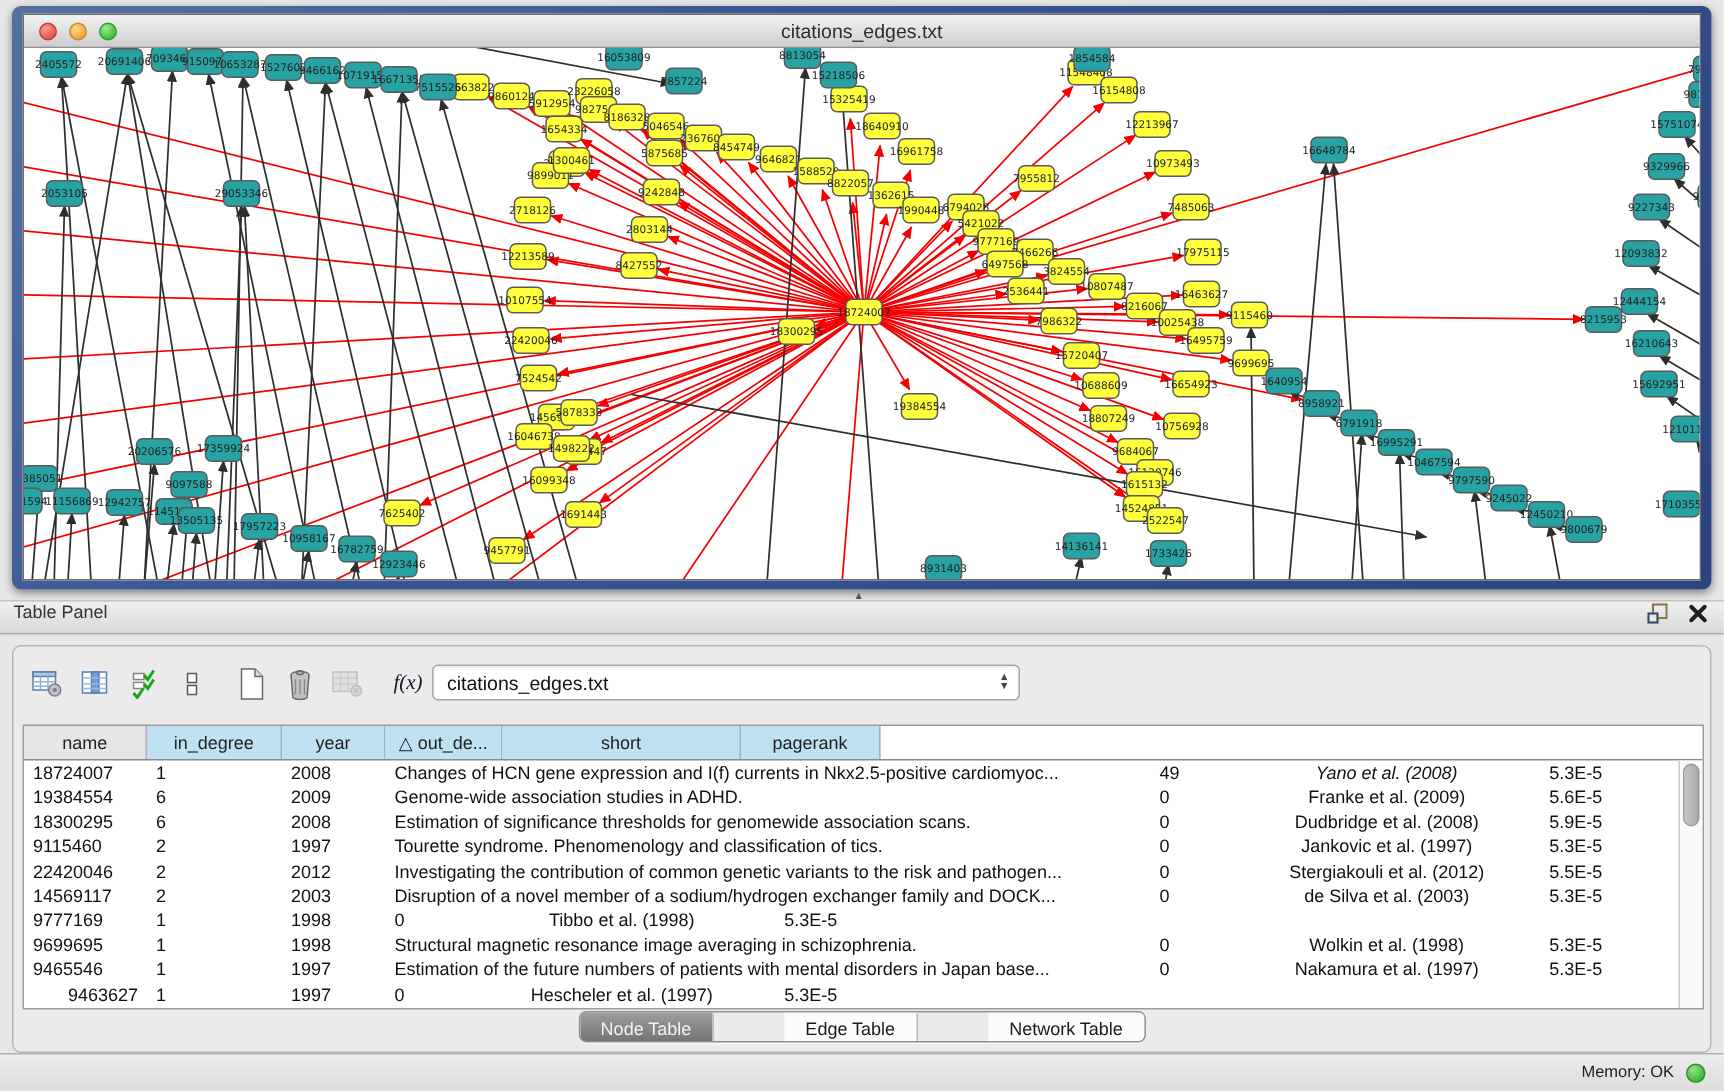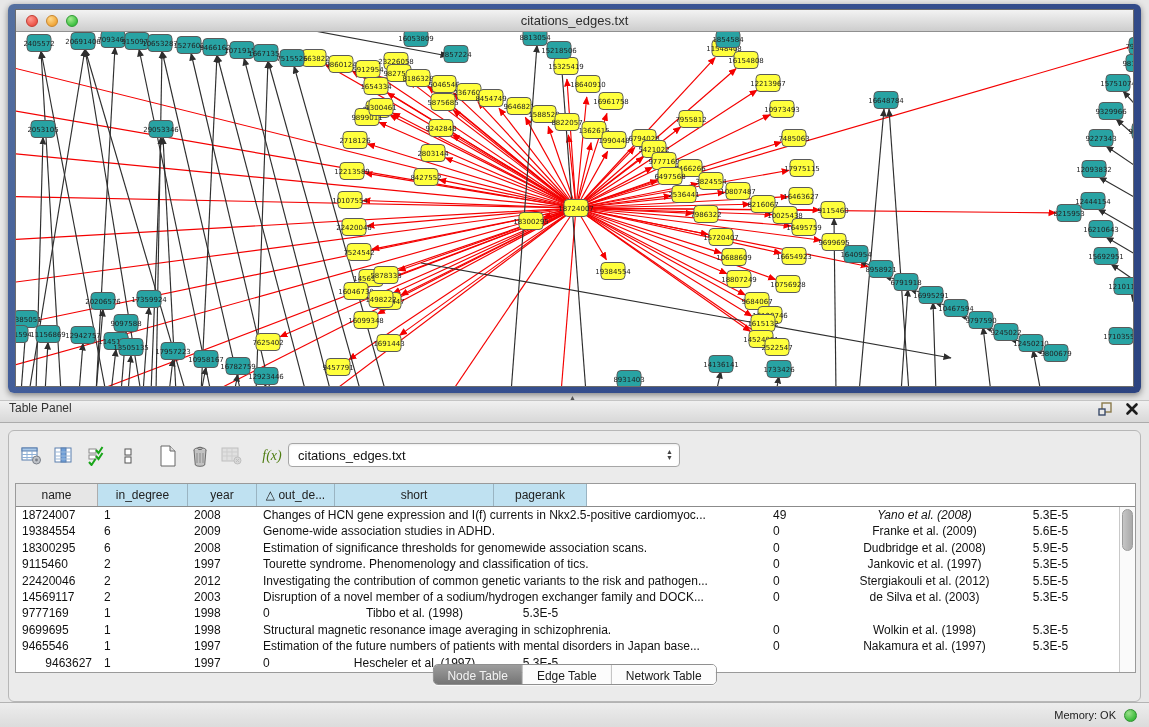--- a/index.html
+++ b/index.html
@@ -29,43 +29,43 @@
     border-bottom:1px solid #ababab; display:flex; align-items:flex-start; }
   .panel-header .ph-title { font-size:12px; color:#333; margin-left:9px; }
   .ph-icons { margin-left:auto; margin-right:10px; display:flex; align-items:center; gap:12px; }
   .grip { position:absolute; left:569px; top:395px; width:10px; height:5px;
     color:#555; font-size:7px; line-height:5px; }
   .panel-body { position:absolute; left:8px; top:430px; width:1133px; height:272px;
     background:#ebebeb; border:1px solid #b7b7b7; border-radius:6px; }
   .toolbar { position:absolute; left:10px; top:10px; height:30px; display:flex; align-items:center; }
   .tb-icon { width:26px; height:24px; display:flex; align-items:center; justify-content:center; margin-right:6px; }
   .tb-icon.sp { margin-right:14px; }
-  .fx { font-family:"Liberation Serif", serif; font-style:italic; font-size:14px; color:#4d7c0f; }
+  .fx { font-family:"Liberation Serif", serif; font-style:italic; font-size:14px; color:#0f172a; }
   .combo { position:absolute; left:279px; top:12px; width:392px; height:24px; background:#fff;
     border:1px solid #a6a6a6; border-radius:4px; display:flex; align-items:center;
     font-size:13px; color:#111; padding-left:9px; box-shadow:inset 0 1px 2px rgba(0,0,0,.08); }
   .combo .steppers { margin-left:auto; margin-right:6px; display:flex; flex-direction:column;
     font-size:7px; line-height:6px; color:#444; }
   
   .tbl { position:absolute; left:6px; top:52px; width:1121px; height:190px; background:#fff;
     border:1px solid #9a9a9a; overflow:hidden; }
   .thead { display:flex; height:23px; border-bottom:1px solid #8b8b8b; }
   .th { font-size:12px; color:#222; display:flex; align-items:center; justify-content:center;
     background:#bfe1f1; border-right:1px solid #9ab4c2; height:100%; white-space:nowrap; overflow:hidden; }
   .th.gray { background:#e6e6e6; border-right:1px solid #adadad; }
   .trow { display:flex; height:16.4px; font-size:12px; color:#111; }
   .td { padding:1px 6px 0 6px; white-space:nowrap; overflow:hidden; }
   .vscroll { position:absolute; right:0; top:23px; bottom:0; width:16px; background:#fafafa;
     border-left:1px solid #c9c9c9; }
   .vthumb { position:absolute; left:2px; top:2px; width:11px; height:42px; border-radius:6px;
     background:linear-gradient(90deg,#c6c6c6,#a9a9a9); border:1px solid #9b9b9b; }
   
-  .tabs { position:absolute; left:50%; transform:translateX(-50%); bottom:16px; display:flex;
+  .tabs { position:absolute; left:50%; transform:translateX(-50%); bottom:6px; display:flex;
     border:1px solid #8f8f8f; border-radius:5px; overflow:hidden; height:21px;
-    box-shadow:0 1px 0 rgba(255,255,255,.7); }
+    box-shadow:0 1px 0 rgba(255,255,255,.7);gap:47px; }
   .tab { font-size:12px; padding:2px 14px 0 14px; background:#fcfcfc; color:#1a1a1a;
     border-right:1px solid #bbb; display:flex; align-items:center; }
   .tab:last-child { border-right:none; }
   .tab.active { background:linear-gradient(#9d9d9d,#757575); color:#f3f3f3; }
   
   .statusbar { position:absolute; left:0; top:702px; width:1149px; height:25px;
     background:linear-gradient(#ededed,#dcdcdc); border-top:1px solid #b3b3b3;
     display:flex; align-items:center; justify-content:flex-end; }
   .statusbar .mem { font-size:11px; color:#222; margin-right:8px; }
   .led { width:13px; height:13px; border-radius:50%; margin-right:12px;

